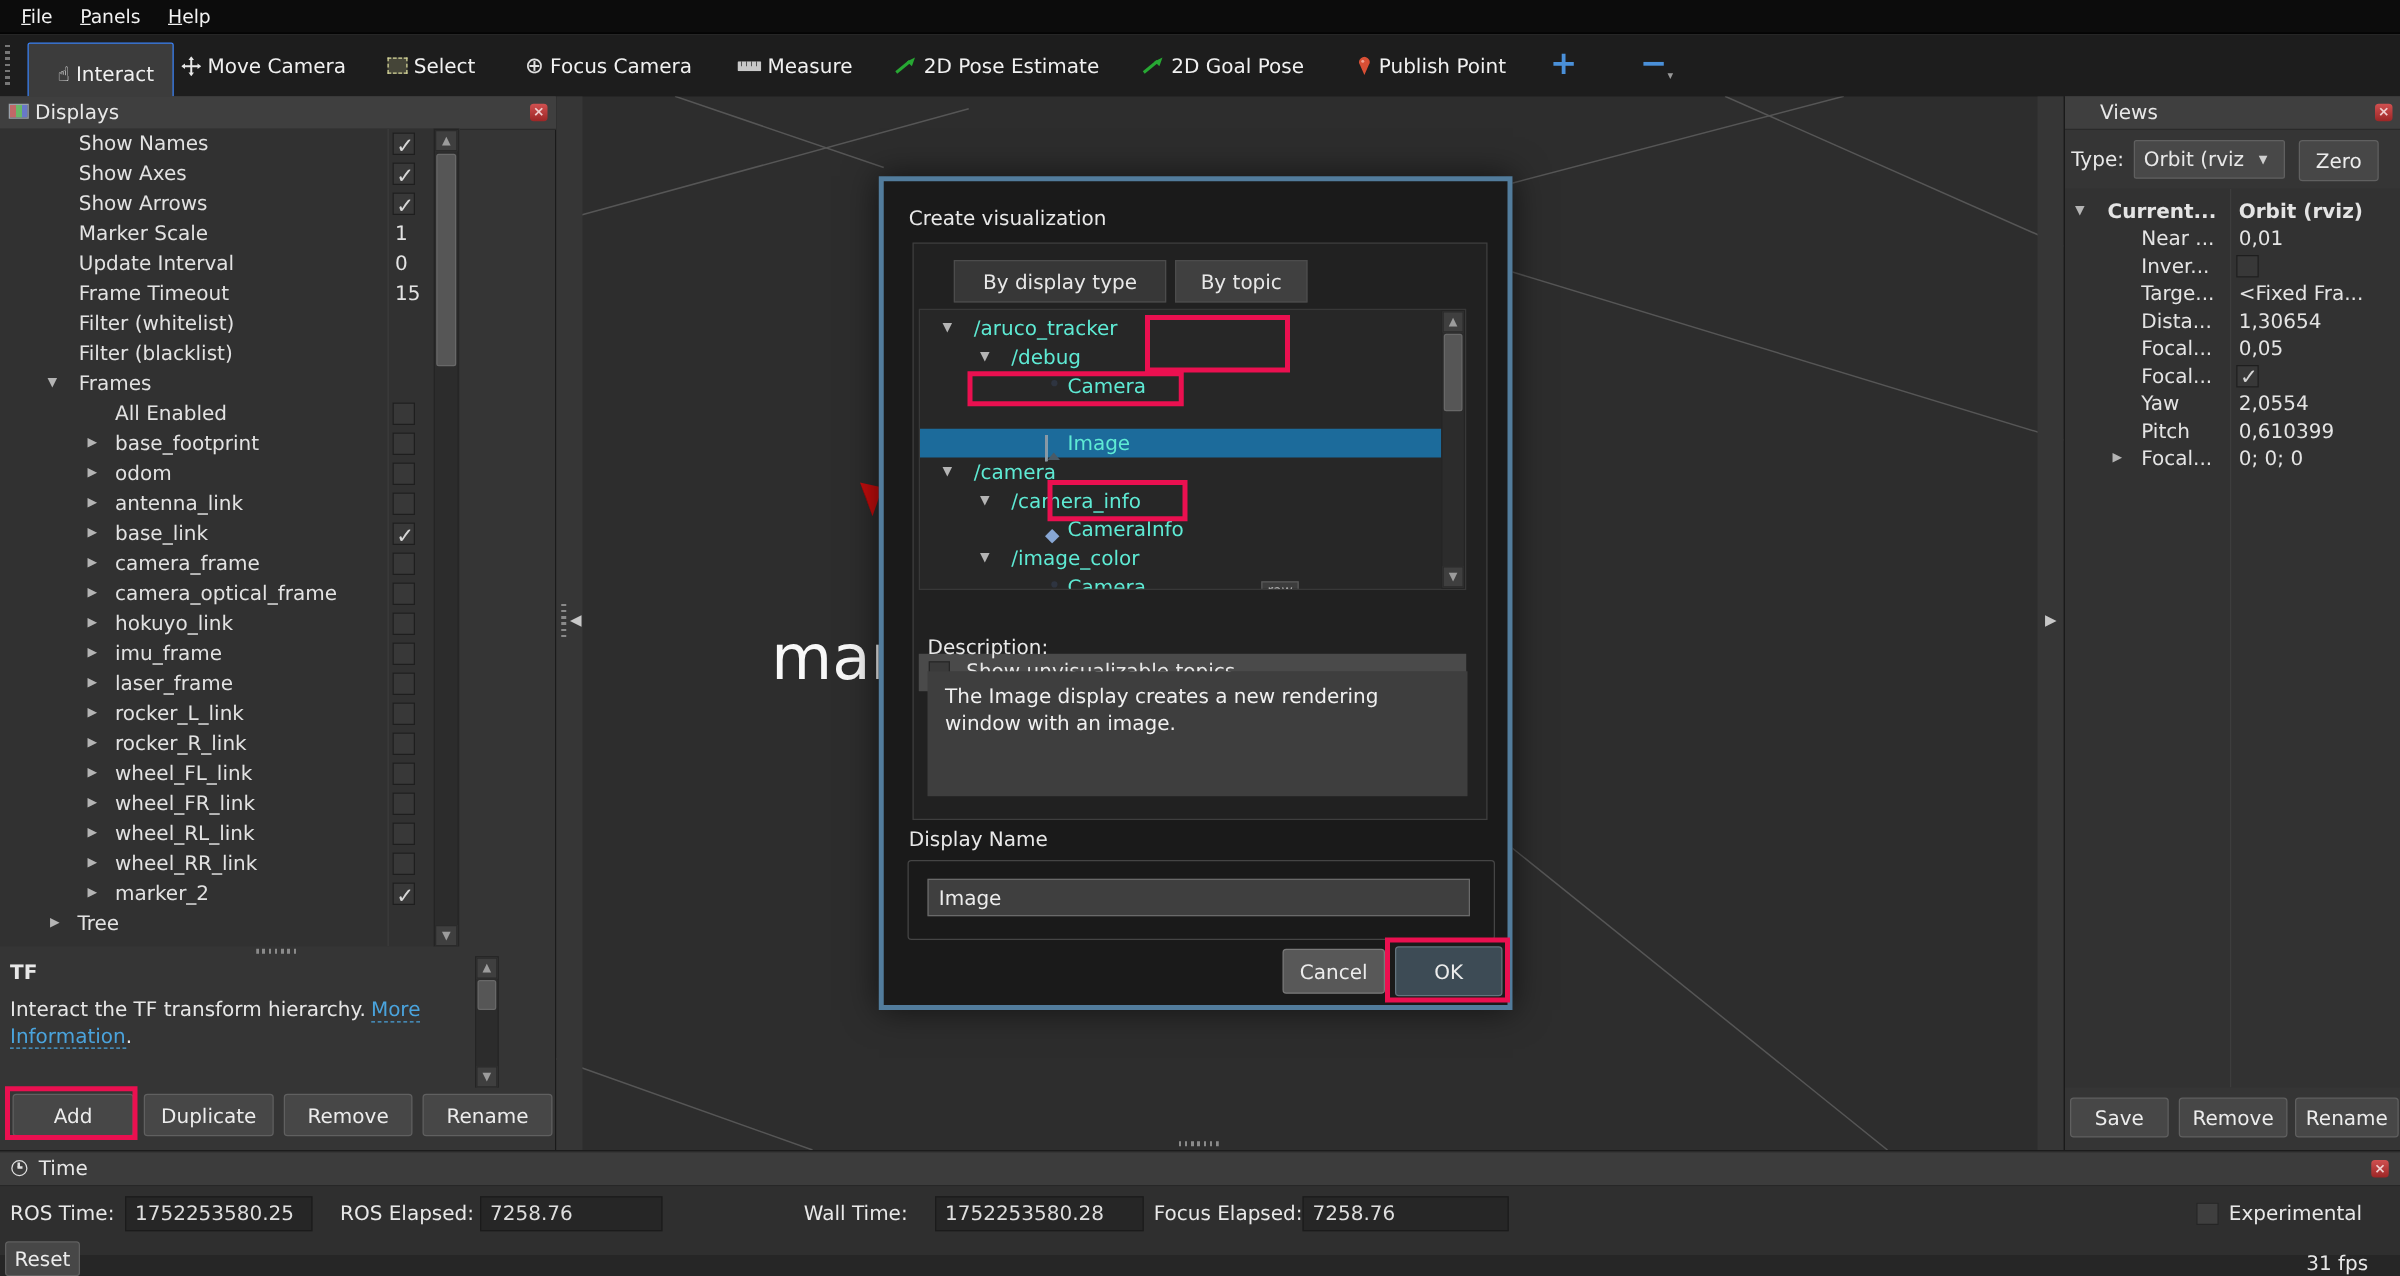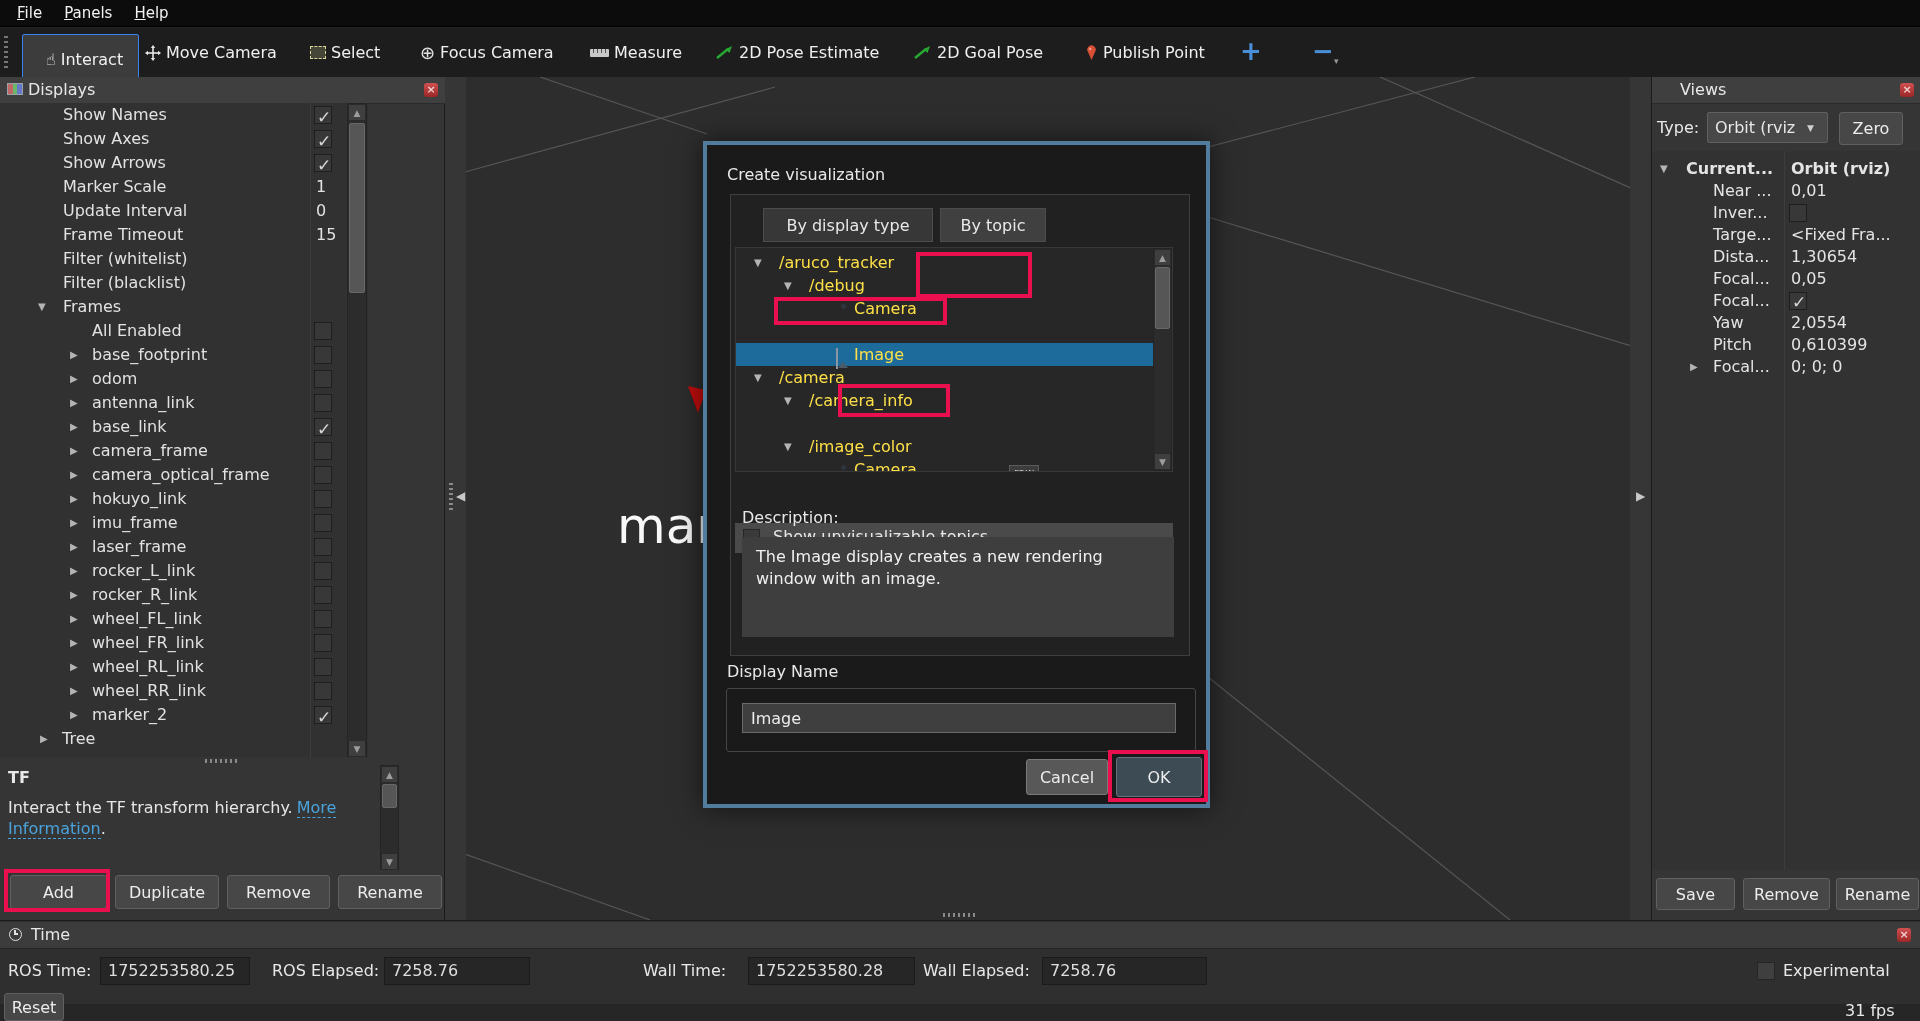--- a/index.html
+++ b/index.html
@@ -65,21 +65,21 @@
           box-sizing:border-box;z-index:10;box-shadow:0 0 26px rgba(0,0,0,.6);}
   #dialog-title{position:absolute;left:20px;top:20px;font-size:16px;}
   #dlg-frame{position:absolute;left:23px;top:49px;width:460px;height:462px;background:#212121;border:1px solid #3e3e3e;box-sizing:border-box;}
   .tab{position:absolute;top:13px;height:34px;background:#373737;border:1px solid #4c4c4c;box-sizing:border-box;
        display:flex;align-items:center;justify-content:center;margin-left:20px;}
   #tab-bdt{left:12px;width:170px;}
   #tab-bt{left:189px;width:106px;background:#404040;}
   #dlg-tree{position:absolute;left:4px;top:52px;width:438px;height:225px;background:#272727;border:1px solid #383838;box-sizing:border-box;overflow:hidden;}
   .trow{position:absolute;left:0;width:418px;height:23px;line-height:23px;}
   .trow.selected{background:#1c6b9b;}
-  .trow .lbl{position:absolute;top:0;color:#fde047;}
+  .trow .lbl{position:absolute;top:0;color:#5eead4;}
   .trow .arr{position:absolute;top:0;}
   .ticon{position:absolute;top:4px;}
   .icon-camera-icon{width:15px;height:11px;background:#bcc2cе;background:#bcc2ce;border-radius:2px;position:relative;}
   .icon-camera-icon::after{content:"";position:absolute;left:5px;top:3px;width:5px;height:5px;border-radius:50%;background:#2e3440;}
   .icon-depthcloud-icon{width:14px;height:10px;border:1px solid #555;
       background:linear-gradient(90deg,#9aa0ad 0 25%,#c6ccd6 25% 50%,#858b97 50% 75%,#b2b8c2 75%);}
   .icon-image-icon{width:14px;height:11px;background:#cfd9e1;border:1px solid #8a97a2;position:relative;box-sizing:border-box;}
   .icon-image-icon::after{content:"";position:absolute;left:1px;bottom:0;border-left:5px solid transparent;border-right:5px solid transparent;border-bottom:6px solid #4a5a66;}
   .icon-camerainfo-icon::before{content:"◆";color:#88a7d4;font-size:15px;}
   .raw-box{position:absolute;background:#3c3c3c;border:1px solid #5a5a5a;color:#cccccc;font-size:11px;line-height:13px;padding:0 4px;}
@@ -415,20 +415,24 @@
           <div class="trow" style="top: 49px;"><span class="ticon icon-camera-icon" style="left: 100px;"></span><span class="lbl" style="left: 118px;">Camera</span></div>
           <div class="trow selected" style="top: 95px;"><span class="ticon icon-image-icon" style="left: 100px;"></span><span class="lbl" style="left: 118px;">Image</span></div>
           <div class="trow" style="top: 118px;">
             <span class="arr arrow-g" style="left: 18px;">▼</span>
             <span class="lbl" style="left: 43px;">/camera</span>
           </div>
           <div class="trow" style="top: 141px;">
             <span class="arr arrow-g" style="left: 48px;">▼</span>
             <span class="lbl" style="left: 73px;">/camera_info</span>
           </div>
+          <div class="trow" style="top: 164px;">
+            <span class="ticon icon-camerainfo-icon" style="left: 100px;"></span>
+            <span class="lbl" style="left: 118px;">CameraInfo</span>
+          </div>
           <div class="trow" style="top: 187px;">
             <span class="arr arrow-g" style="left: 48px;">▼</span>
             <span class="lbl" style="left: 73px;">/image_color</span>
           </div>
           <div class="trow" style="top: 210px;"><span class="ticon icon-camera-icon" style="left: 100px;"></span><span class="lbl" style="left: 118px;">Camera</span><div class="raw-box" style="left: 273px; top: 7px;">raw</div></div>
         </div>
 
       <div class="sb-track" style="left:422px;top:53px;width:19px;height:223px;">
         <div class="sb-btn" style="left:0;top:0;width:17px;">▲</div>
         <div class="sb-thumb" style="top:18px;height:62px;width:15px;"></div>
@@ -520,21 +524,21 @@
       <span id="time-title">Time</span>
       <span class="close-btn" style="left:1897px;top:6px;"></span>
     </div>
     <div id="time-fields">
         <span class="tlabel" style="left: 8px;">ROS Time:</span>
         <div class="tfield" style="left: 100px; width: 150px;">1752253580.25</div>
         <span class="tlabel" style="left: 272px;">ROS Elapsed:</span>
         <div class="tfield" style="left: 384px; width: 146px;">7258.76</div>
         <span class="tlabel" style="left: 643px;">Wall Time:</span>
         <div class="tfield" style="left: 748px; width: 167px;">1752253580.28</div>
-        <span class="tlabel" style="left: 923px;">Wall Elapsed:</span>
+        <span class="tlabel" style="left: 923px;">Focus Elapsed:</span>
         <div class="tfield" style="left: 1042px; width: 165px;">7258.76</div>
       </div>
     <div id="experimental-cb" class="cb abs"></div>
     <span id="experimental-label">Experimental</span>
     <div id="reset-btn" class="pbtn">Reset</div>
     <span id="fps">31 fps</span>
   </div>
 
 </div>
 

